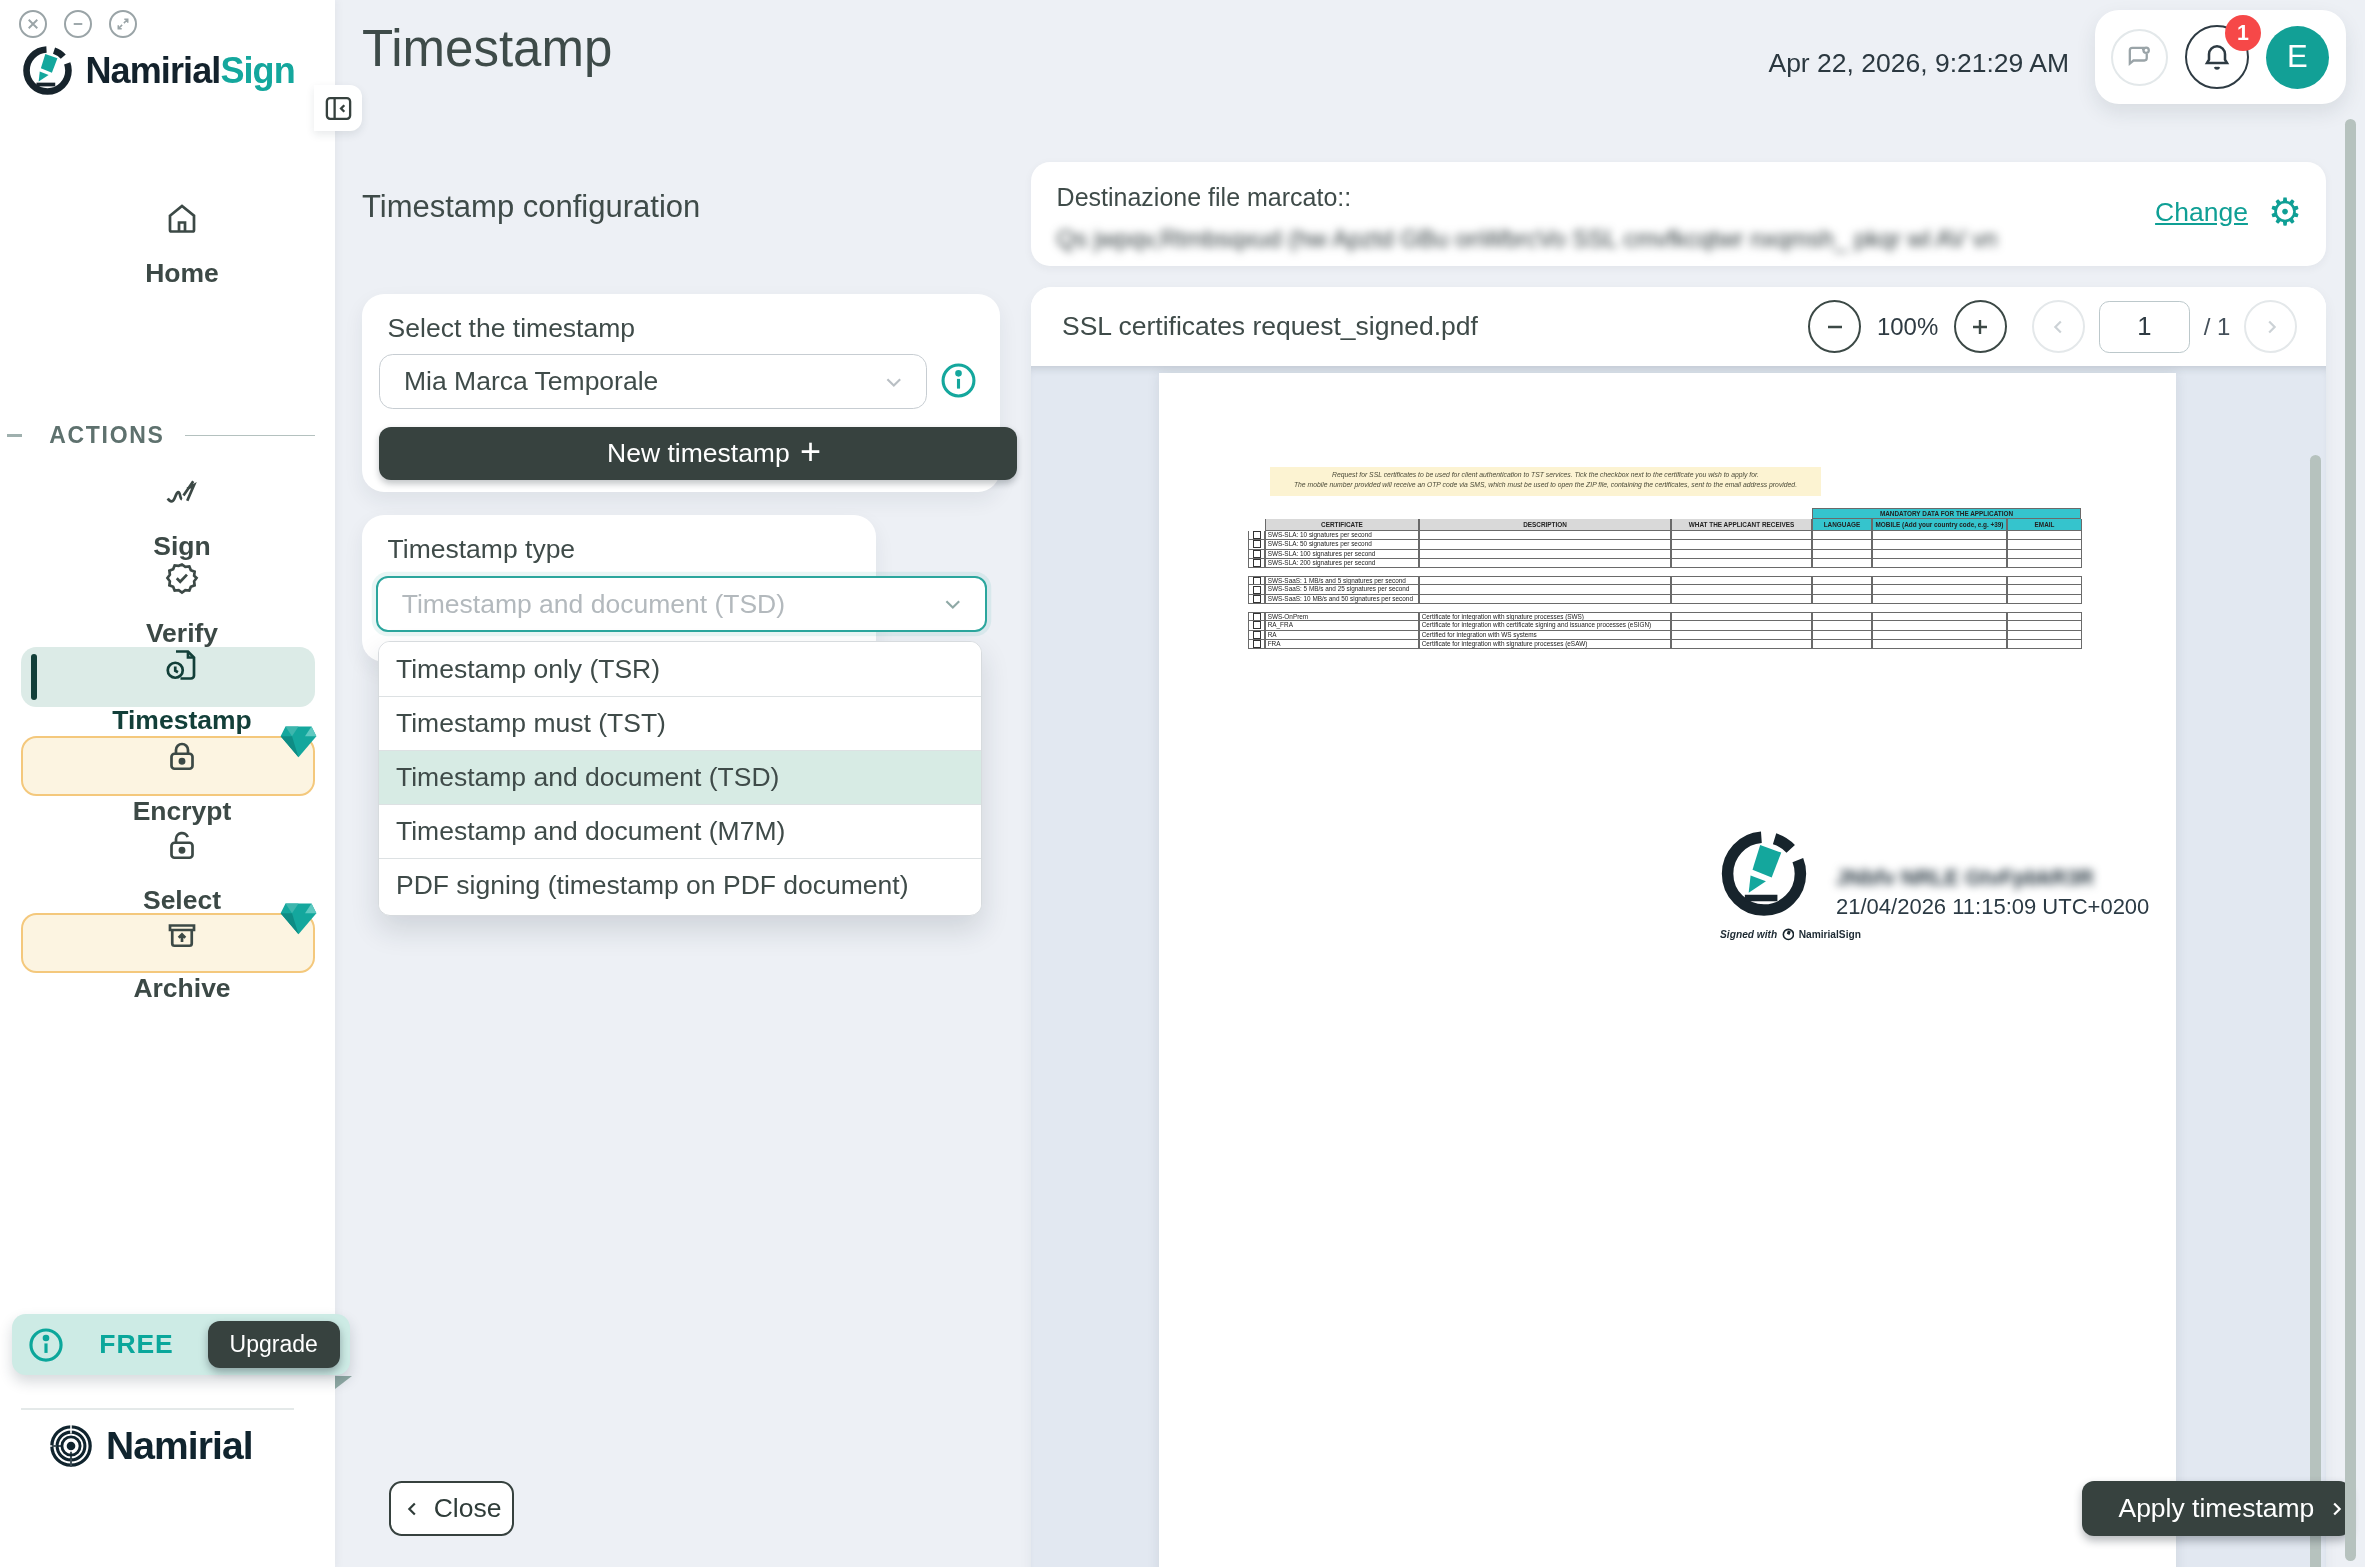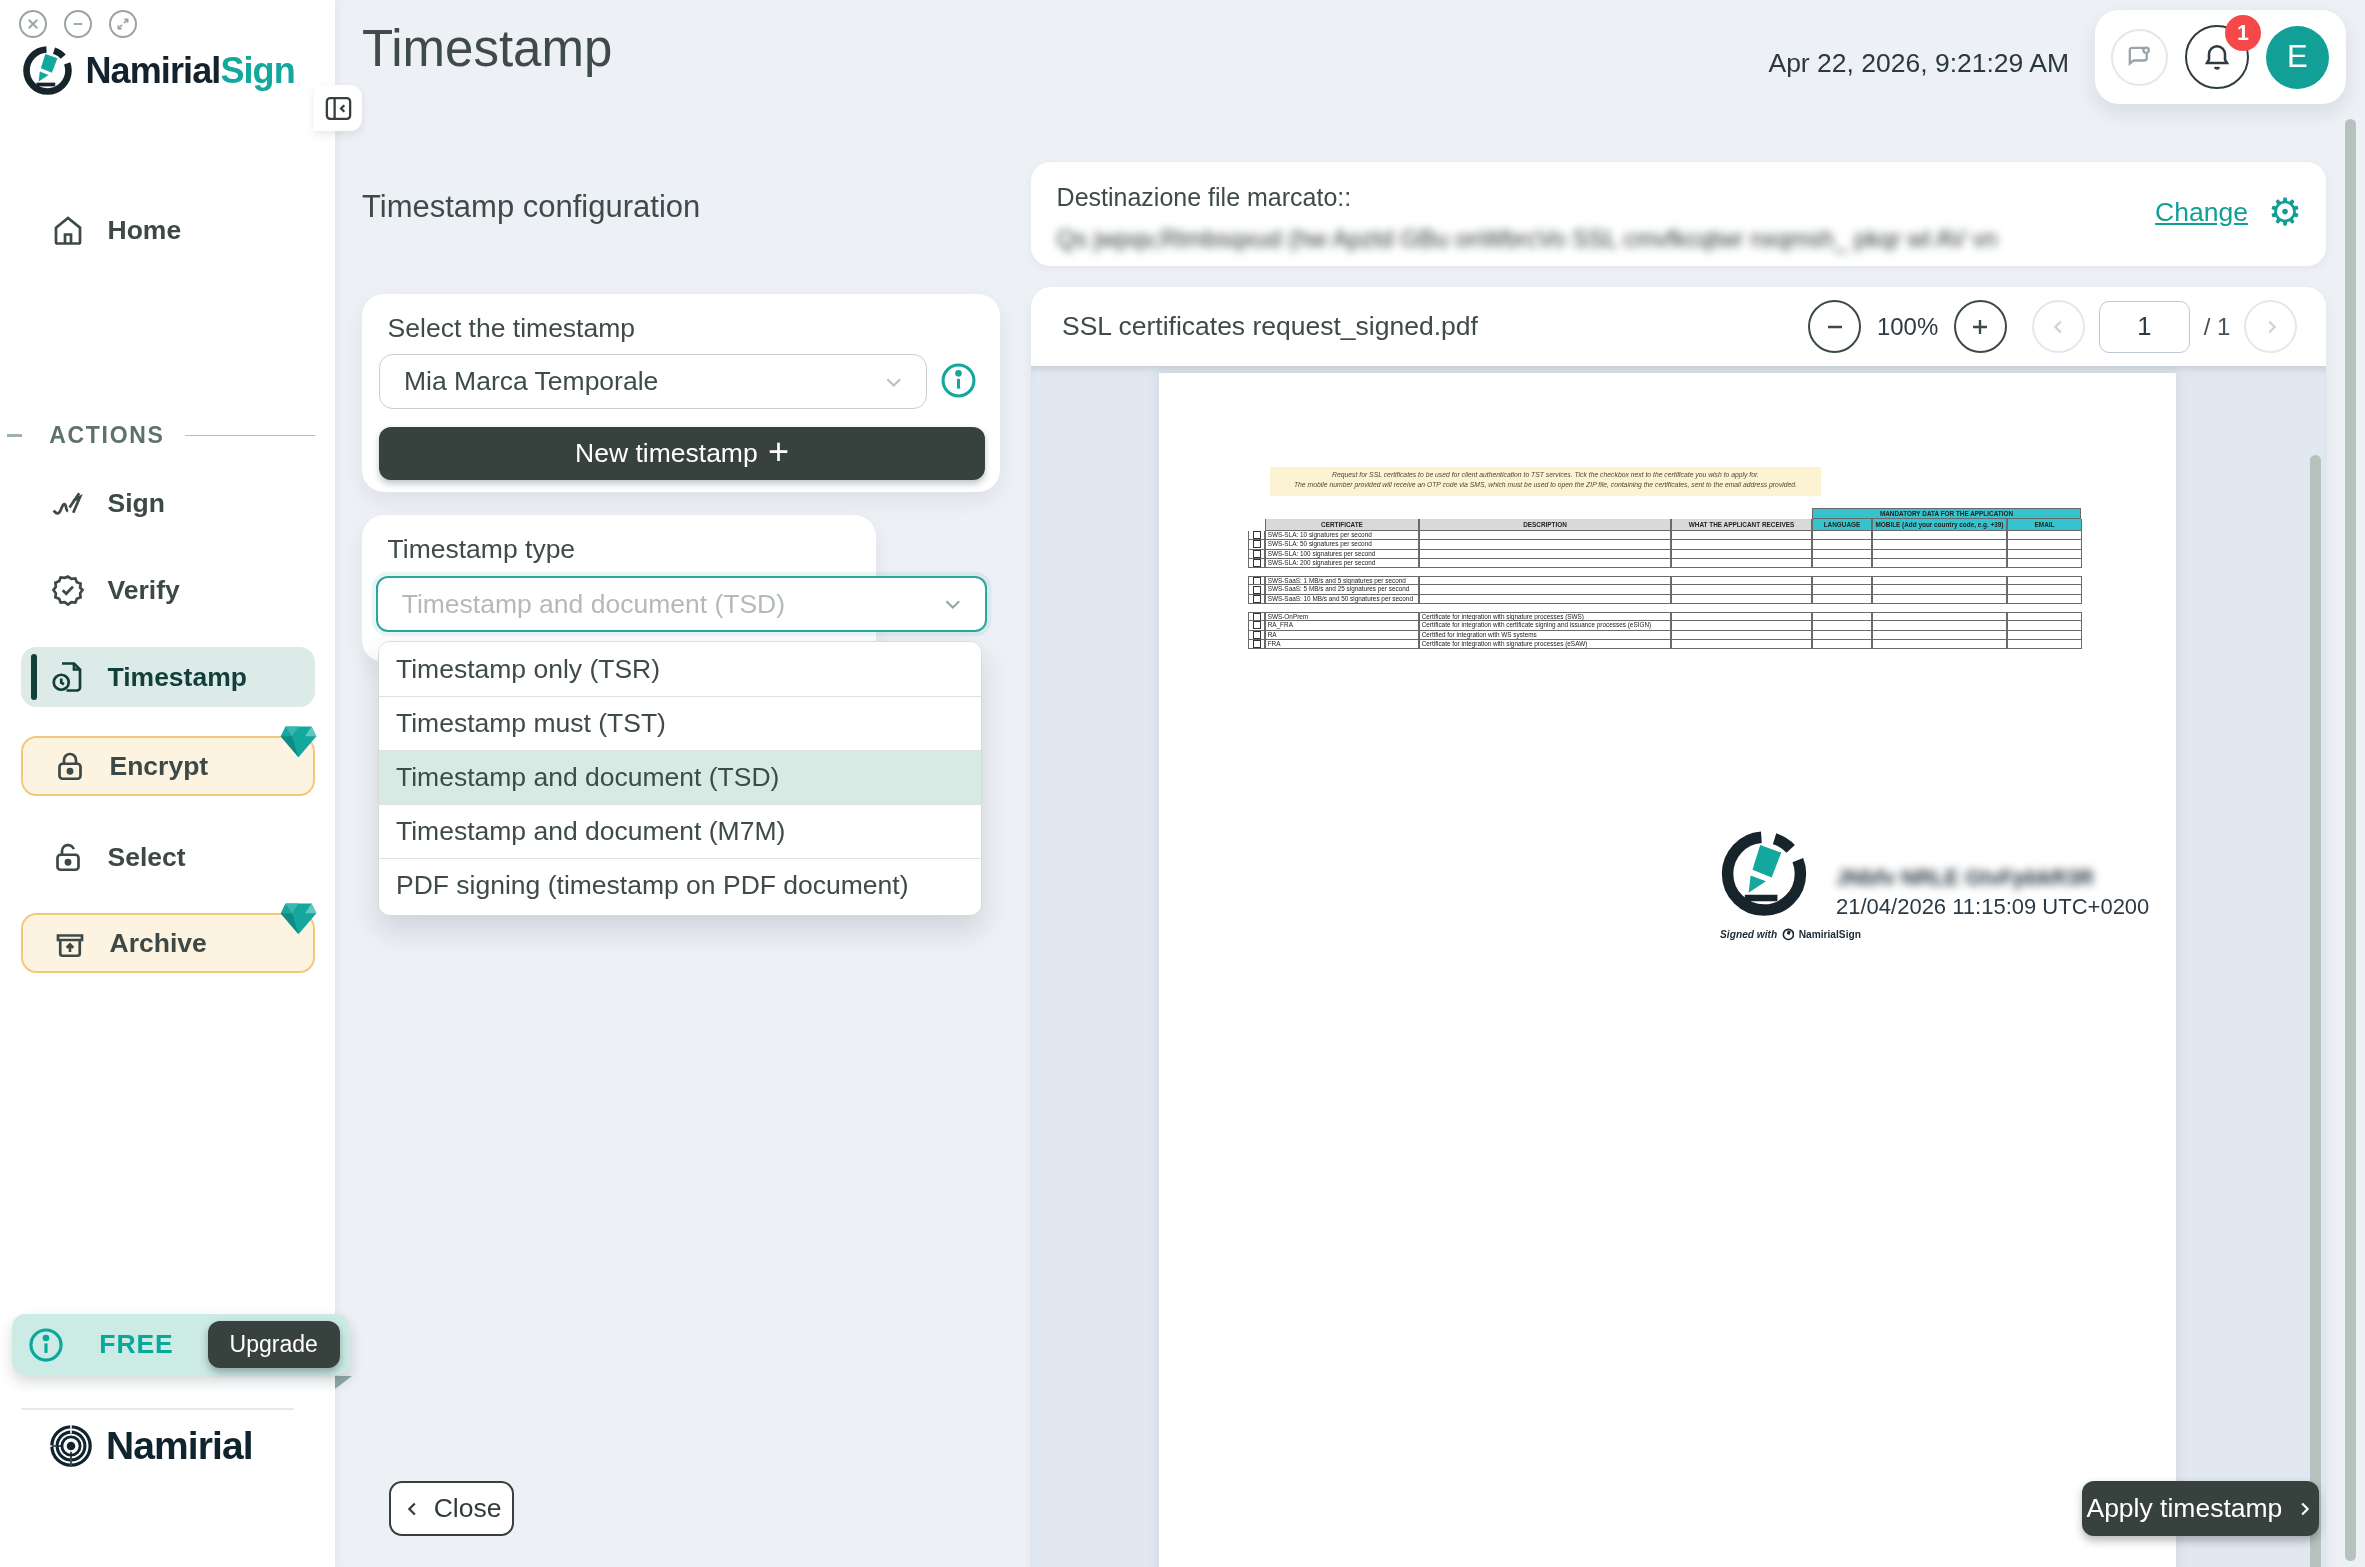--- a/index.html
+++ b/index.html
@@ -8,21 +8,21 @@
   svg{display:block;}
 
   
   .sidebar{position:absolute;left:0;top:0;width:335px;height:1568px;background:#ffffff;box-shadow:1.7px 0 8.5px rgba(30,45,60,.05);z-index:5;}
   .win-controls{position:absolute;left:19px;top:10.2px;display:flex;gap:17px;}
   .win-btn{width:24px;height:24px;border-radius:50%;border:2.1px solid #9aa4a7;color:#9aa4a7;display:flex;align-items:center;justify-content:center;background:#fff;}
   .brand{position:absolute;left:20.5px;top:44px;display:flex;align-items:center;gap:12px;}
   .brand-text{font-size:36px;font-weight:700;color:#13222c;letter-spacing:-0.9px;}
   .brand-text .accent{color:#14a79d;}
   .collapse-btn{position:absolute;left:314px;top:85px;width:48px;height:46px;background:#fff;border-radius:0 12px 12px 0;box-shadow:0 3.4px 8.5px rgba(30,45,60,.10);display:flex;align-items:center;justify-content:center;z-index:6;color:#36413e;}
-  .nav-item{position:absolute;left:20.5px;width:294px;height:60px;display:flex;align-items:center;gap:22px;padding-left:29px;box-sizing:border-box;font-size:26.5px;font-weight:700;color:#3c4946;border-radius:15.4px;}
+  .nav-item{position:absolute;left:20.5px;width:294px;height:60px;display:flex;align-items:center;gap:22px;padding-left:29px;box-sizing:border-box;font-size:26.5px;font-weight:700;color:#3c4946;border-radius:15.4px;flex-direction:column;}
   .nav-item .nicon{flex:0 0 auto;color:#3c4946;}
   .nav-item.active{background:#dcebe7;color:#123f39;}
   .nav-item.active .nicon{color:#123f39;}
   .nav-item.active::before{content:"";position:absolute;left:10.2px;top:6.8px;bottom:6.8px;width:6px;border-radius:3.4px;background:#123f39;}
   .nav-item.premium{background:#fcf4e1;border:2.6px solid #f4c87c;}
   .gem{position:absolute;right:-5.1px;top:-15.4px;}
   .section-row{position:absolute;left:0;top:422px;width:335px;height:27px;display:flex;align-items:center;}
   .section-row .tick{width:15.4px;height:2.6px;background:#9fb0ae;margin-left:6.8px;margin-right:27px;}
   .section-label{font-size:23px;font-weight:700;letter-spacing:1.7px;color:#5e716e;}
   .section-row .rule{flex:1;height:1.7px;background:#b4c1bf;margin-left:20.5px;margin-right:20.5px;}
@@ -57,21 +57,21 @@
   .config-heading{position:absolute;left:362px;top:189px;font-size:31px;color:#3f4b49;}
   .card{position:absolute;background:#fff;border-radius:22px;box-shadow:0 8.5px 20.5px rgba(30,45,60,.07);box-sizing:border-box;}
   .card1{left:362px;top:294px;width:638px;height:198px;}
   .card2{left:362px;top:515px;width:514px;height:147px;text-decoration:underline;}
   .card-label{position:absolute;left:25.6px;top:19px;font-size:26.5px;color:#3f4b49;}
   .select{position:absolute;display:flex;align-items:center;background:#fff;box-sizing:border-box;}
   .select1{left:17px;top:60px;width:548px;height:55px;border:1.7px solid #c7cdd2;border-radius:13.7px;}
   .select-text{margin-left:24px;font-size:26.5px;color:#3f4b49;flex:1;}
   .select .chev{margin-right:19px;color:#b9bfc4;}
   .info-btn{position:absolute;right:22px;top:67px;color:#14a79d;}
-  .btn-dark{display:flex;align-items:center;justify-content:center;gap:10.2px;background:#37423f;color:#fff;border-radius:12px;font-size:26.5px;}
+  .btn-dark{display:flex;align-items:center;justify-content:center;gap:10.2px;background:#37423f;color:#fff;border-radius:12px;font-size:26.5px;padding-left:32px;}
   .new-ts-btn{position:absolute;left:17px;top:133px;width:606px;height:53px;box-shadow:0 3.4px 6.8px rgba(20,30,40,.25);}
   .plus-glyph{font-size:36px;font-weight:300;margin-top:-3.4px;}
   .select2{left:13.7px;top:61px;width:611px;height:56px;border:2.6px solid #2ba69d;border-radius:12px;box-shadow:0 0 0 4.3px rgba(43,166,157,.10);}
   .placeholder{margin-left:24px;font-size:26.5px;color:#b3b9bd;flex:1;}
   .select2 .chev{color:#8fa9a6;}
   .menu{position:absolute;left:378px;top:641px;width:604px;height:275px;background:#fff;border:1.7px solid #d7dbde;border-radius:12px;box-shadow:0 13.7px 29px rgba(30,45,60,.14);z-index:8;overflow:hidden;box-sizing:border-box;}
   .menu-item{height:54px;display:flex;align-items:center;padding-left:17px;font-size:26.5px;color:#3f4b49;border-top:1.3px solid #dde1e3;box-sizing:border-box;background:#fff;}
   .menu-item:first-child{border-top:none;}
   .menu-item.hl{background:#d7ebe4;}
 

